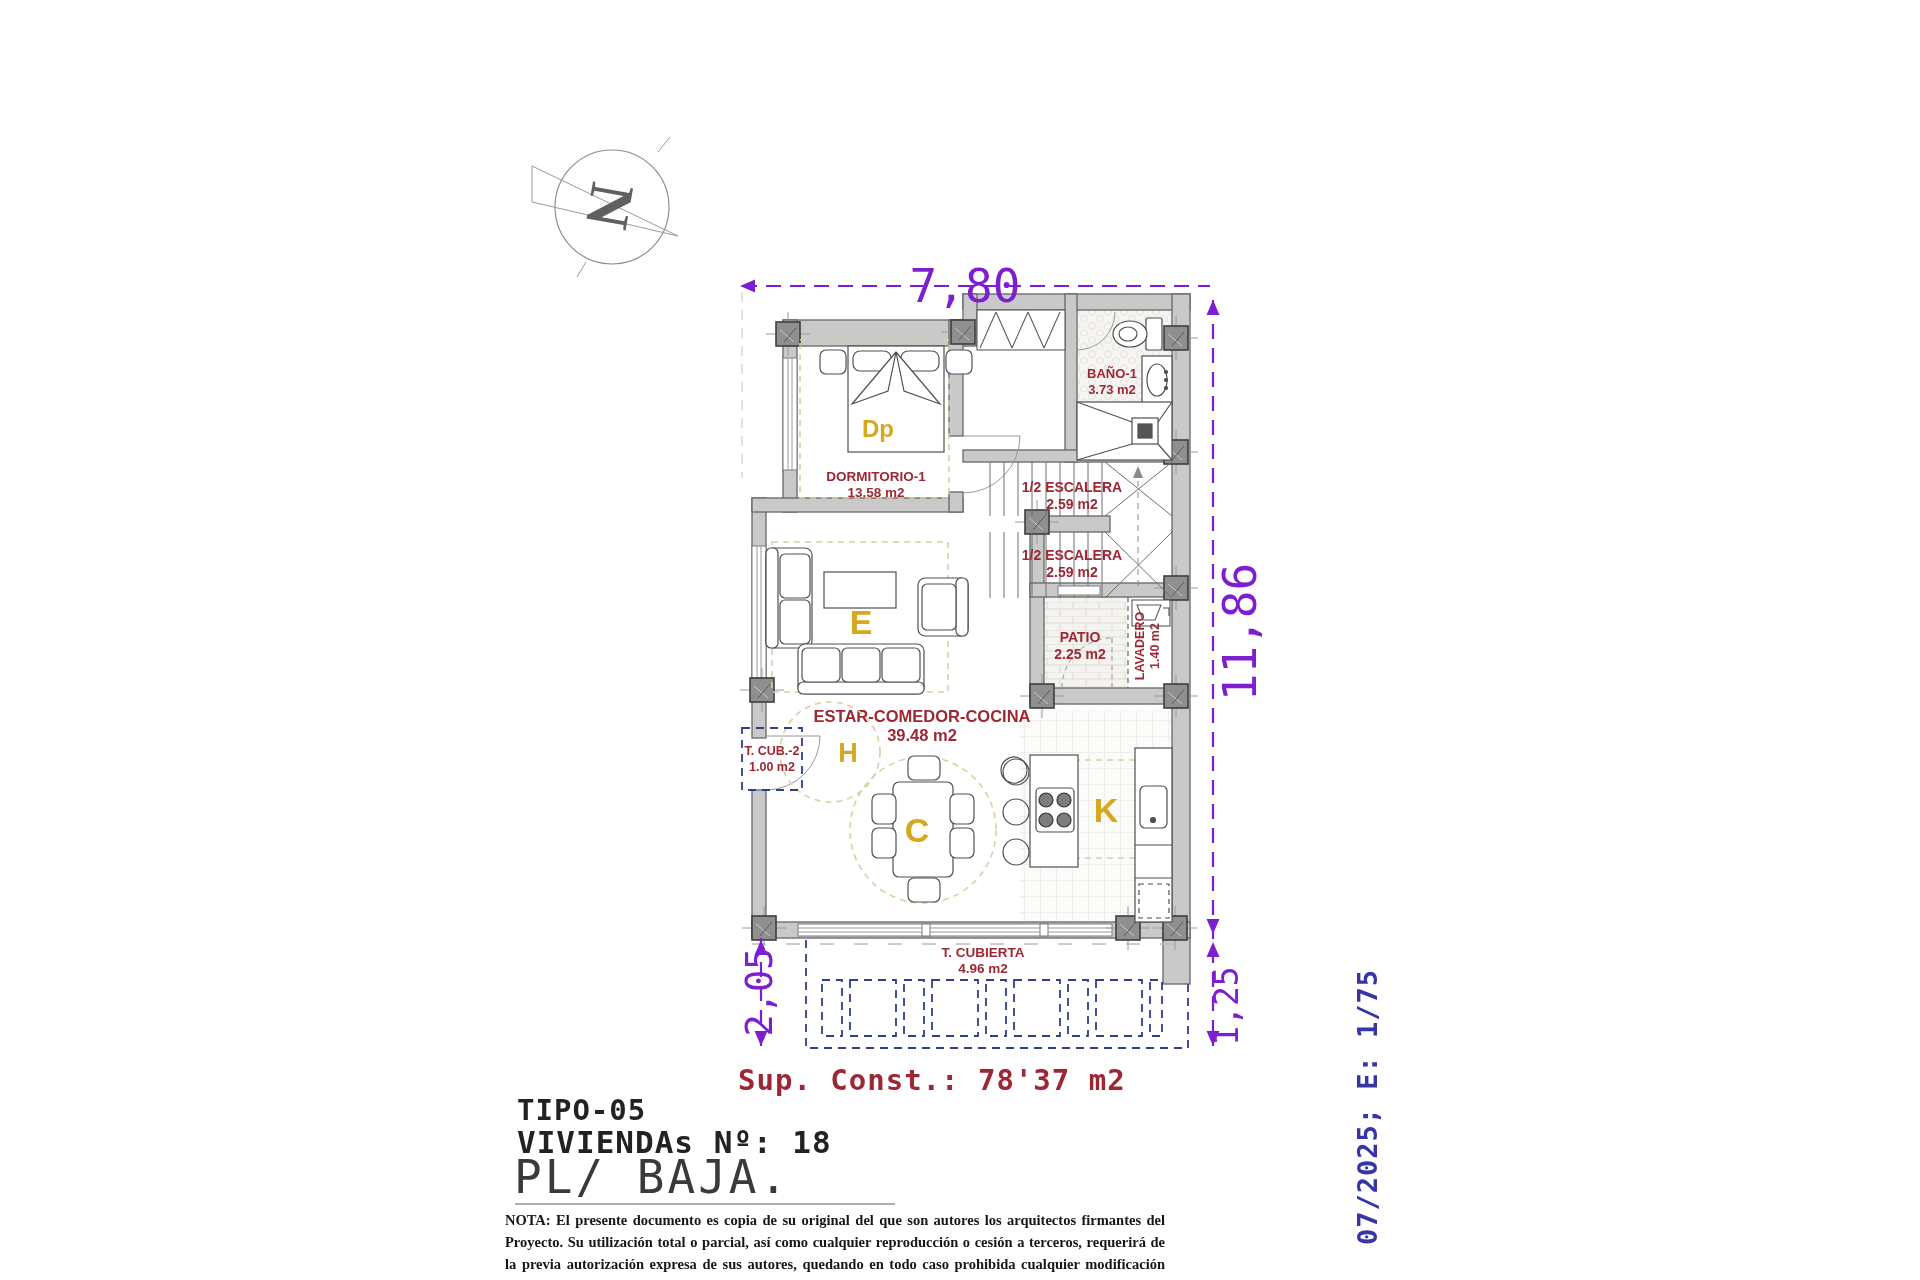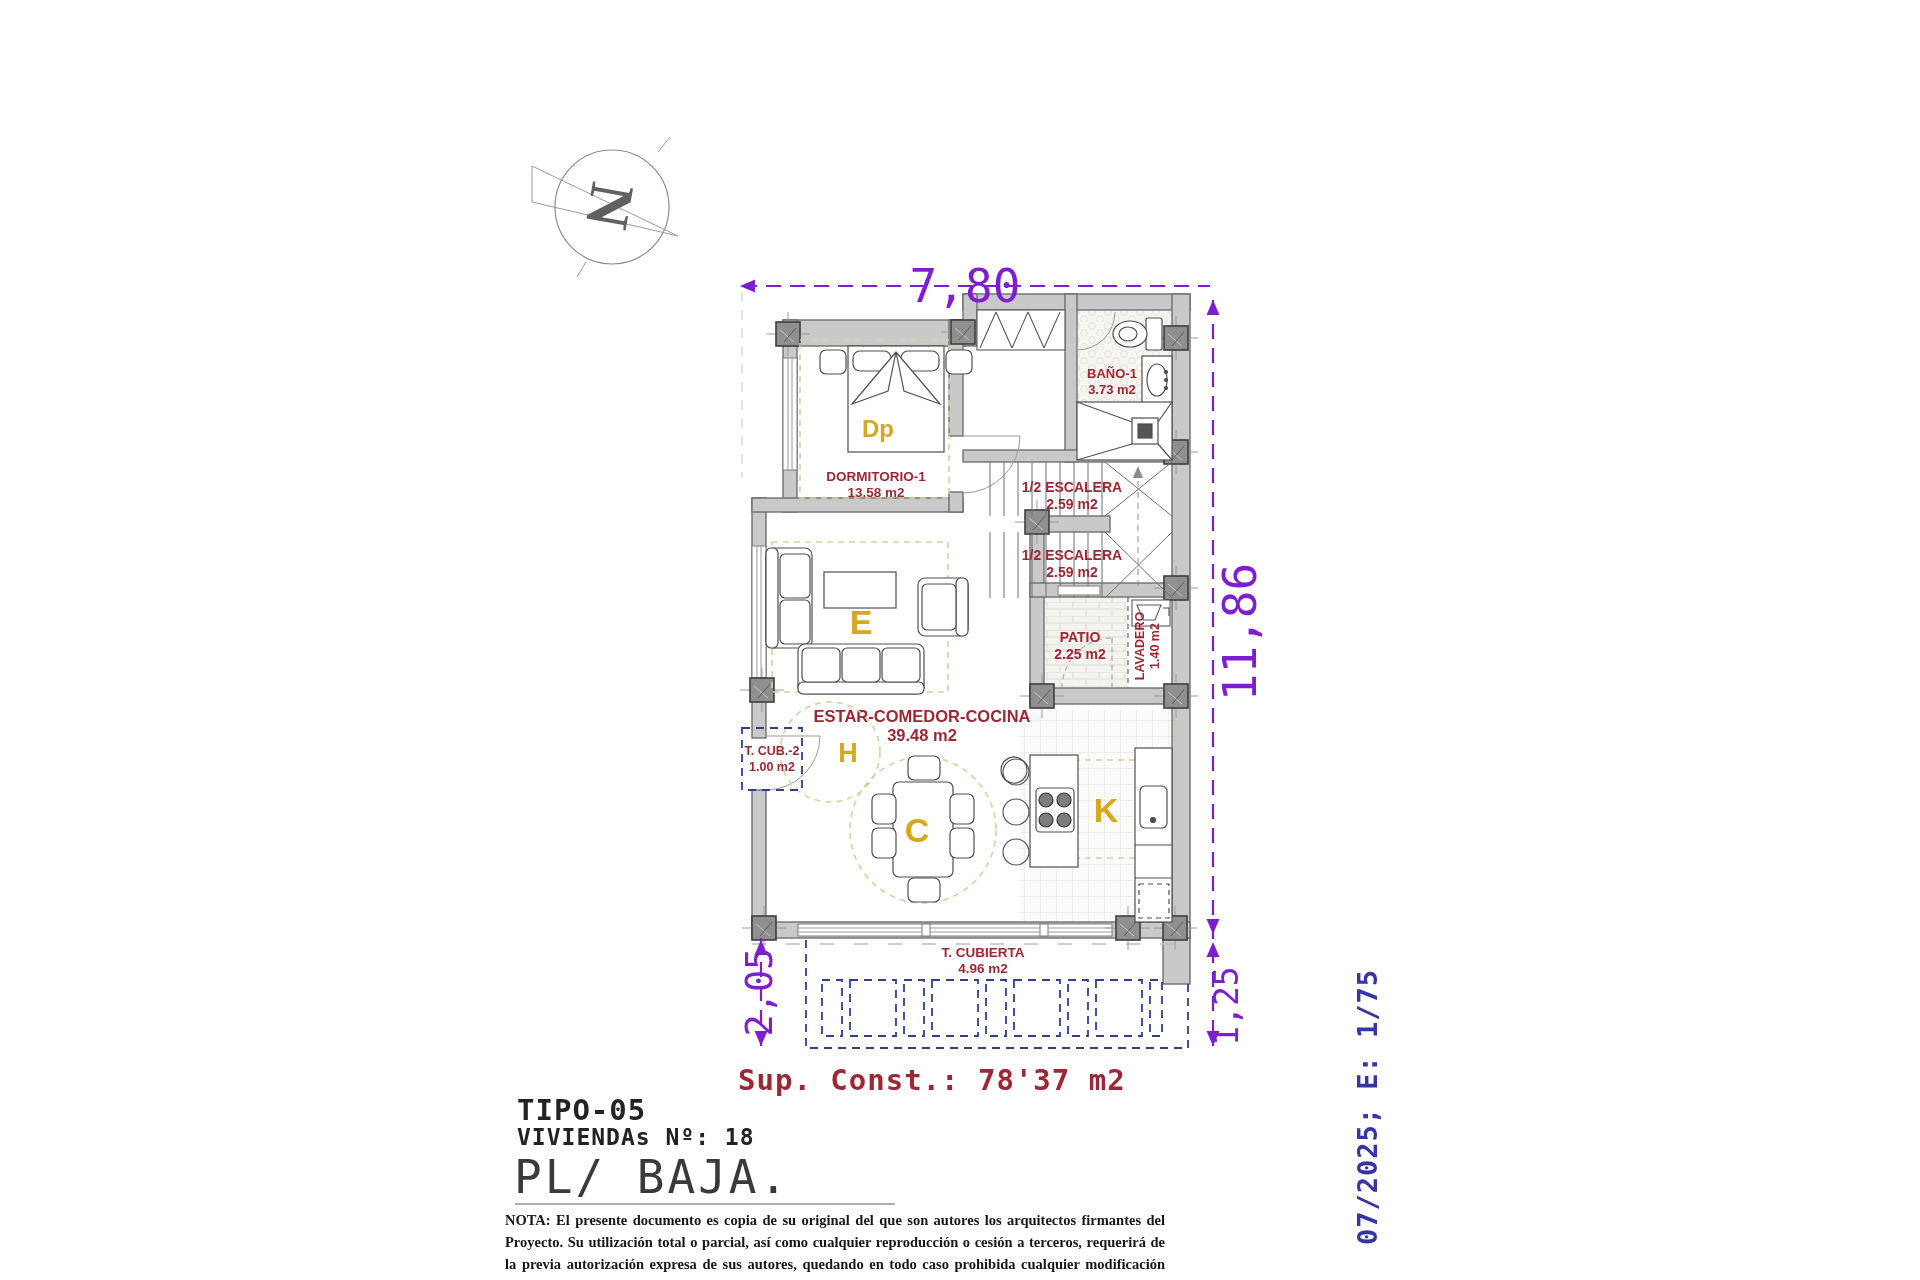--- a/index.html
+++ b/index.html
@@ -1,21 +1,21 @@
 <!DOCTYPE html>
 <html><head>
 <meta charset="utf-8">
 <style>
   html,body{margin:0;padding:0;width:1920px;height:1280px;background:#ffffff;overflow:hidden;}
   #stage{position:absolute;inset:0;width:1920px;height:1280px;background:#fff;
          font-family:"Liberation Sans",sans-serif;}
   svg{position:absolute;left:0;top:0;}
   .tb{position:absolute;color:#1d1d1d;}
   .tb-tipo{left:517px;top:1093px;font-family:"DejaVu Sans Mono",monospace;font-size:29px;font-weight:bold;letter-spacing:1px;color:#222;}
-  .tb-viv{left:517px;top:1124px;font-family:"DejaVu Sans Mono",monospace;font-size:23px;font-weight:bold;letter-spacing:1px;color:#222;}
+  .tb-viv{left:517px;top:1124px;font-family:"DejaVu Sans Mono",monospace;font-size:31px;font-weight:bold;letter-spacing:1px;color:#222;}
   .tb-planta{left:514px;top:1150px;font-family:"DejaVu Sans Mono",monospace;font-size:46px;font-weight:normal;letter-spacing:3px;color:#3a3a3a;}
   .tb-line{position:absolute;left:515px;top:1203px;width:380px;height:2px;background:#aeaeae;}
   .tb-nota{left:505px;top:1210px;width:660px;font-family:"Liberation Serif",serif;font-size:14.5px;font-weight:bold;line-height:1.5;color:#161616;text-align:justify;}
   .side-note{position:absolute;left:1352px;top:1245px;transform:rotate(-90deg);transform-origin:0 0;
              font-family:"DejaVu Sans Mono",monospace;font-size:27px;font-weight:bold;color:#3535a6;white-space:nowrap;letter-spacing:1px;}
   text{user-select:none;}
   .roomlbl{font-family:"Liberation Sans",sans-serif;font-weight:bold;fill:#9d2733;}
   .zonelbl{font-family:"Liberation Sans",sans-serif;font-weight:bold;fill:#d6a81f;}
   .dimtxt{font-family:"DejaVu Sans Mono",monospace;fill:#7d1fd0;}
 </style>

